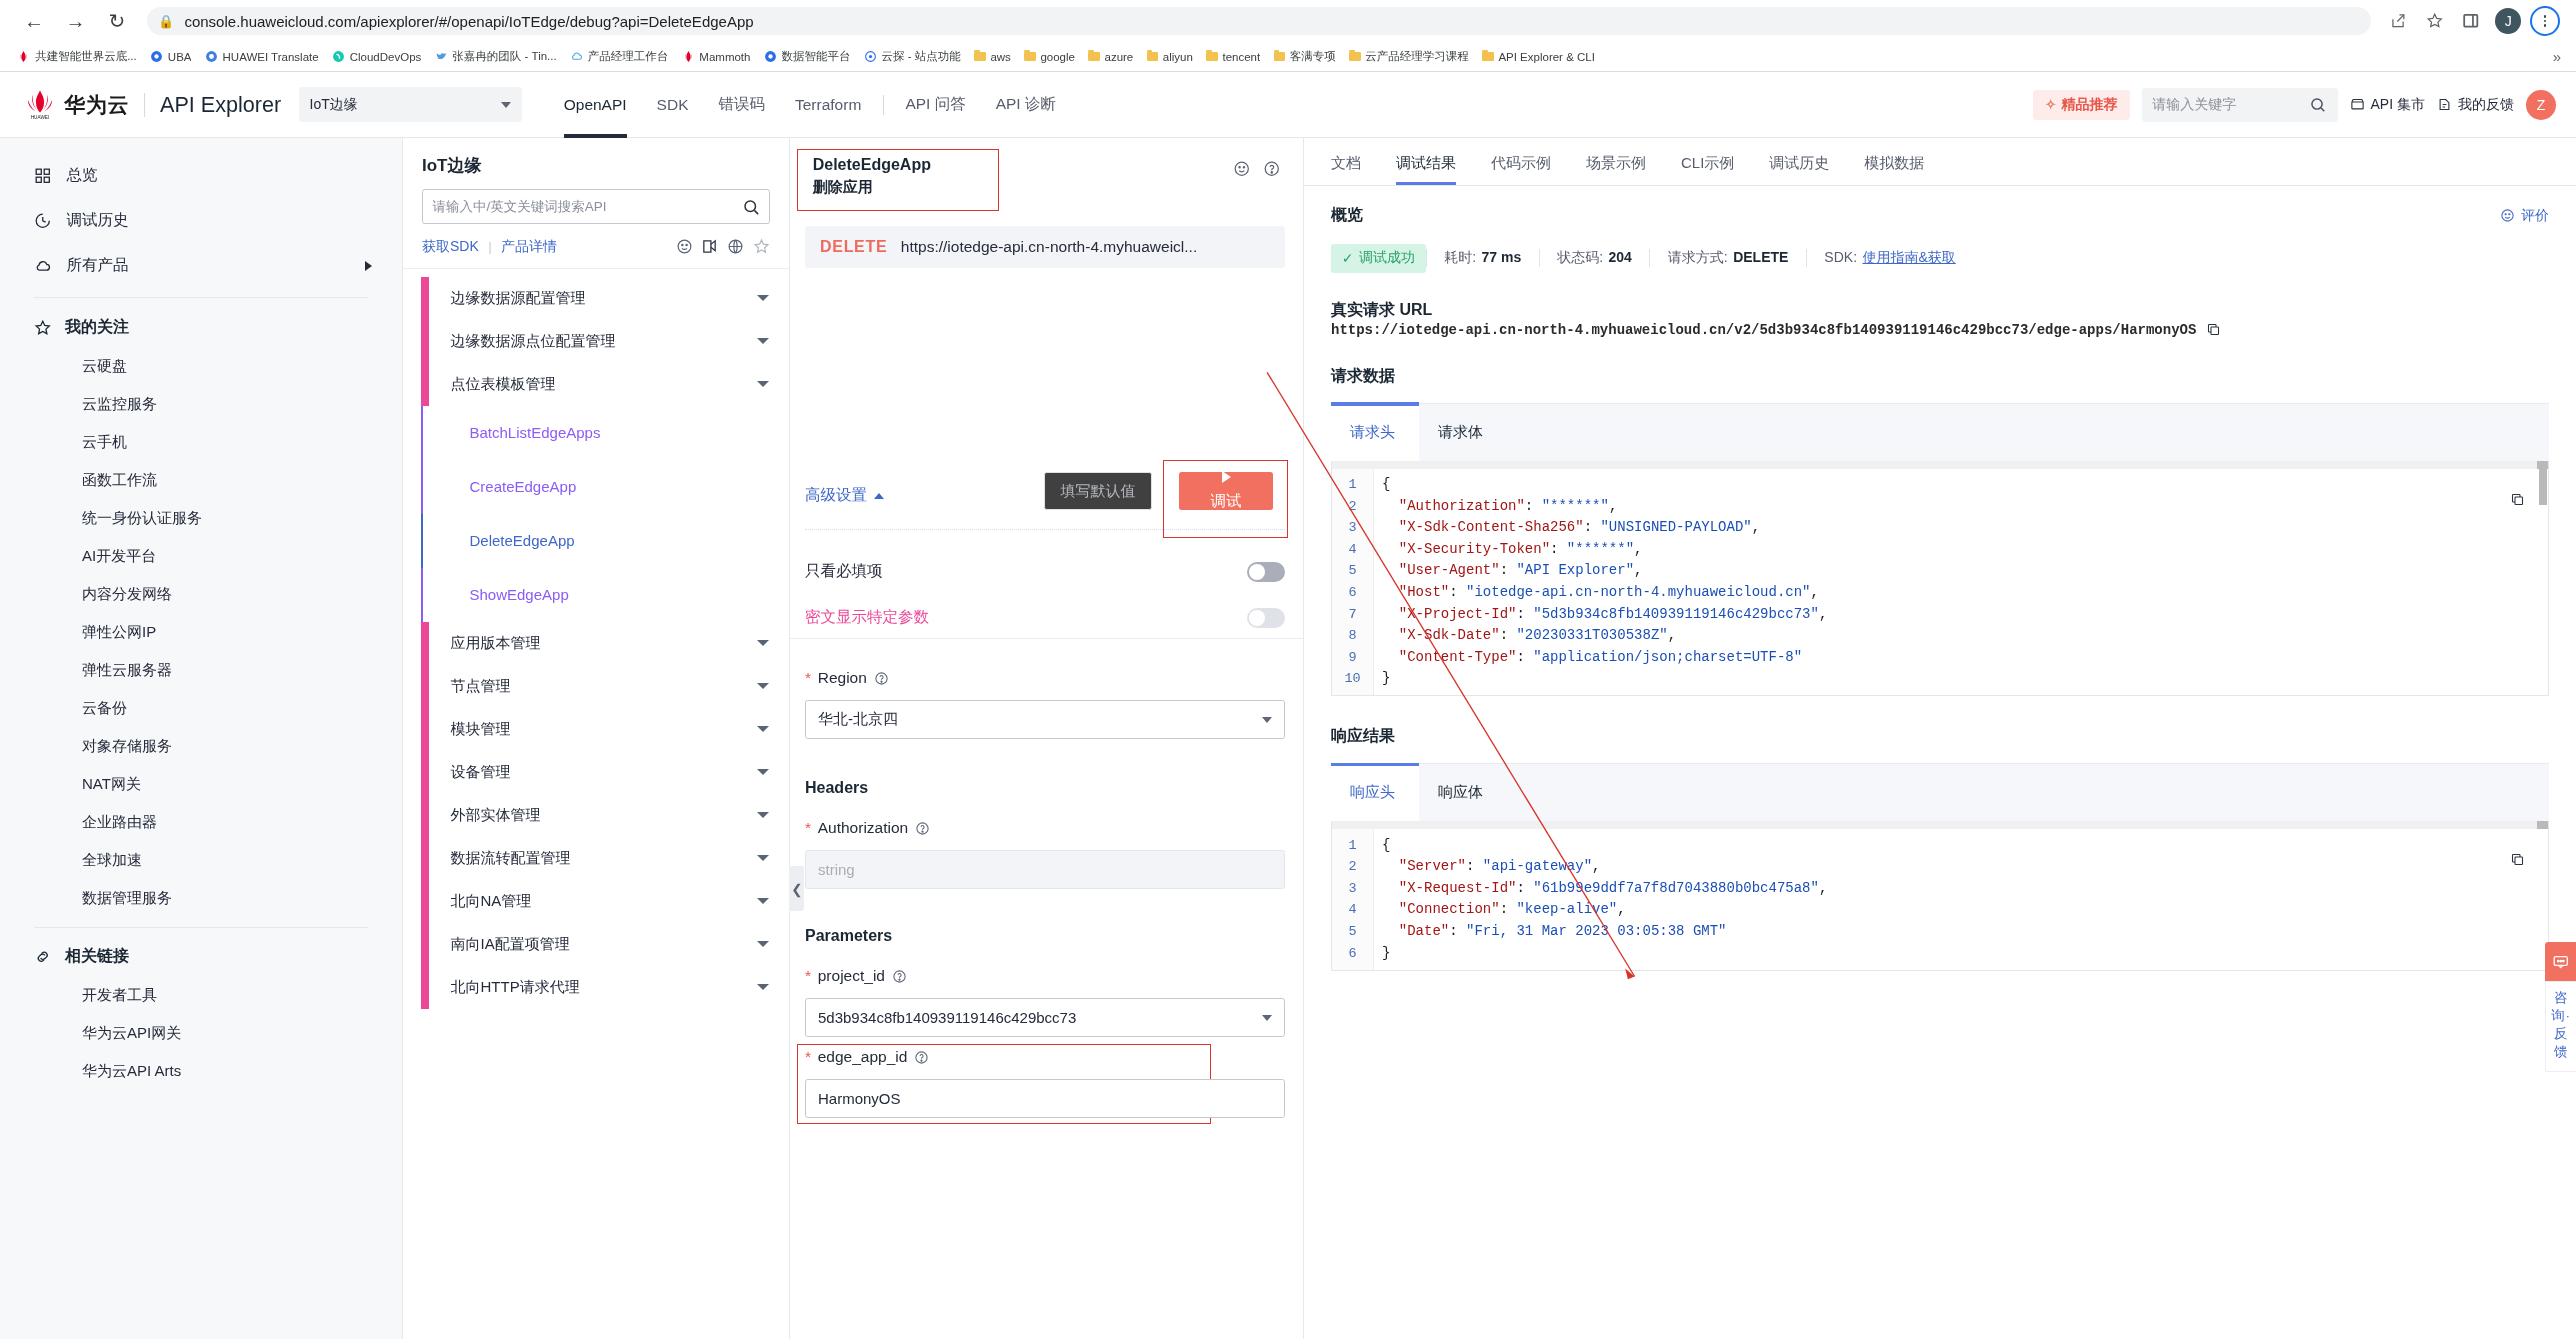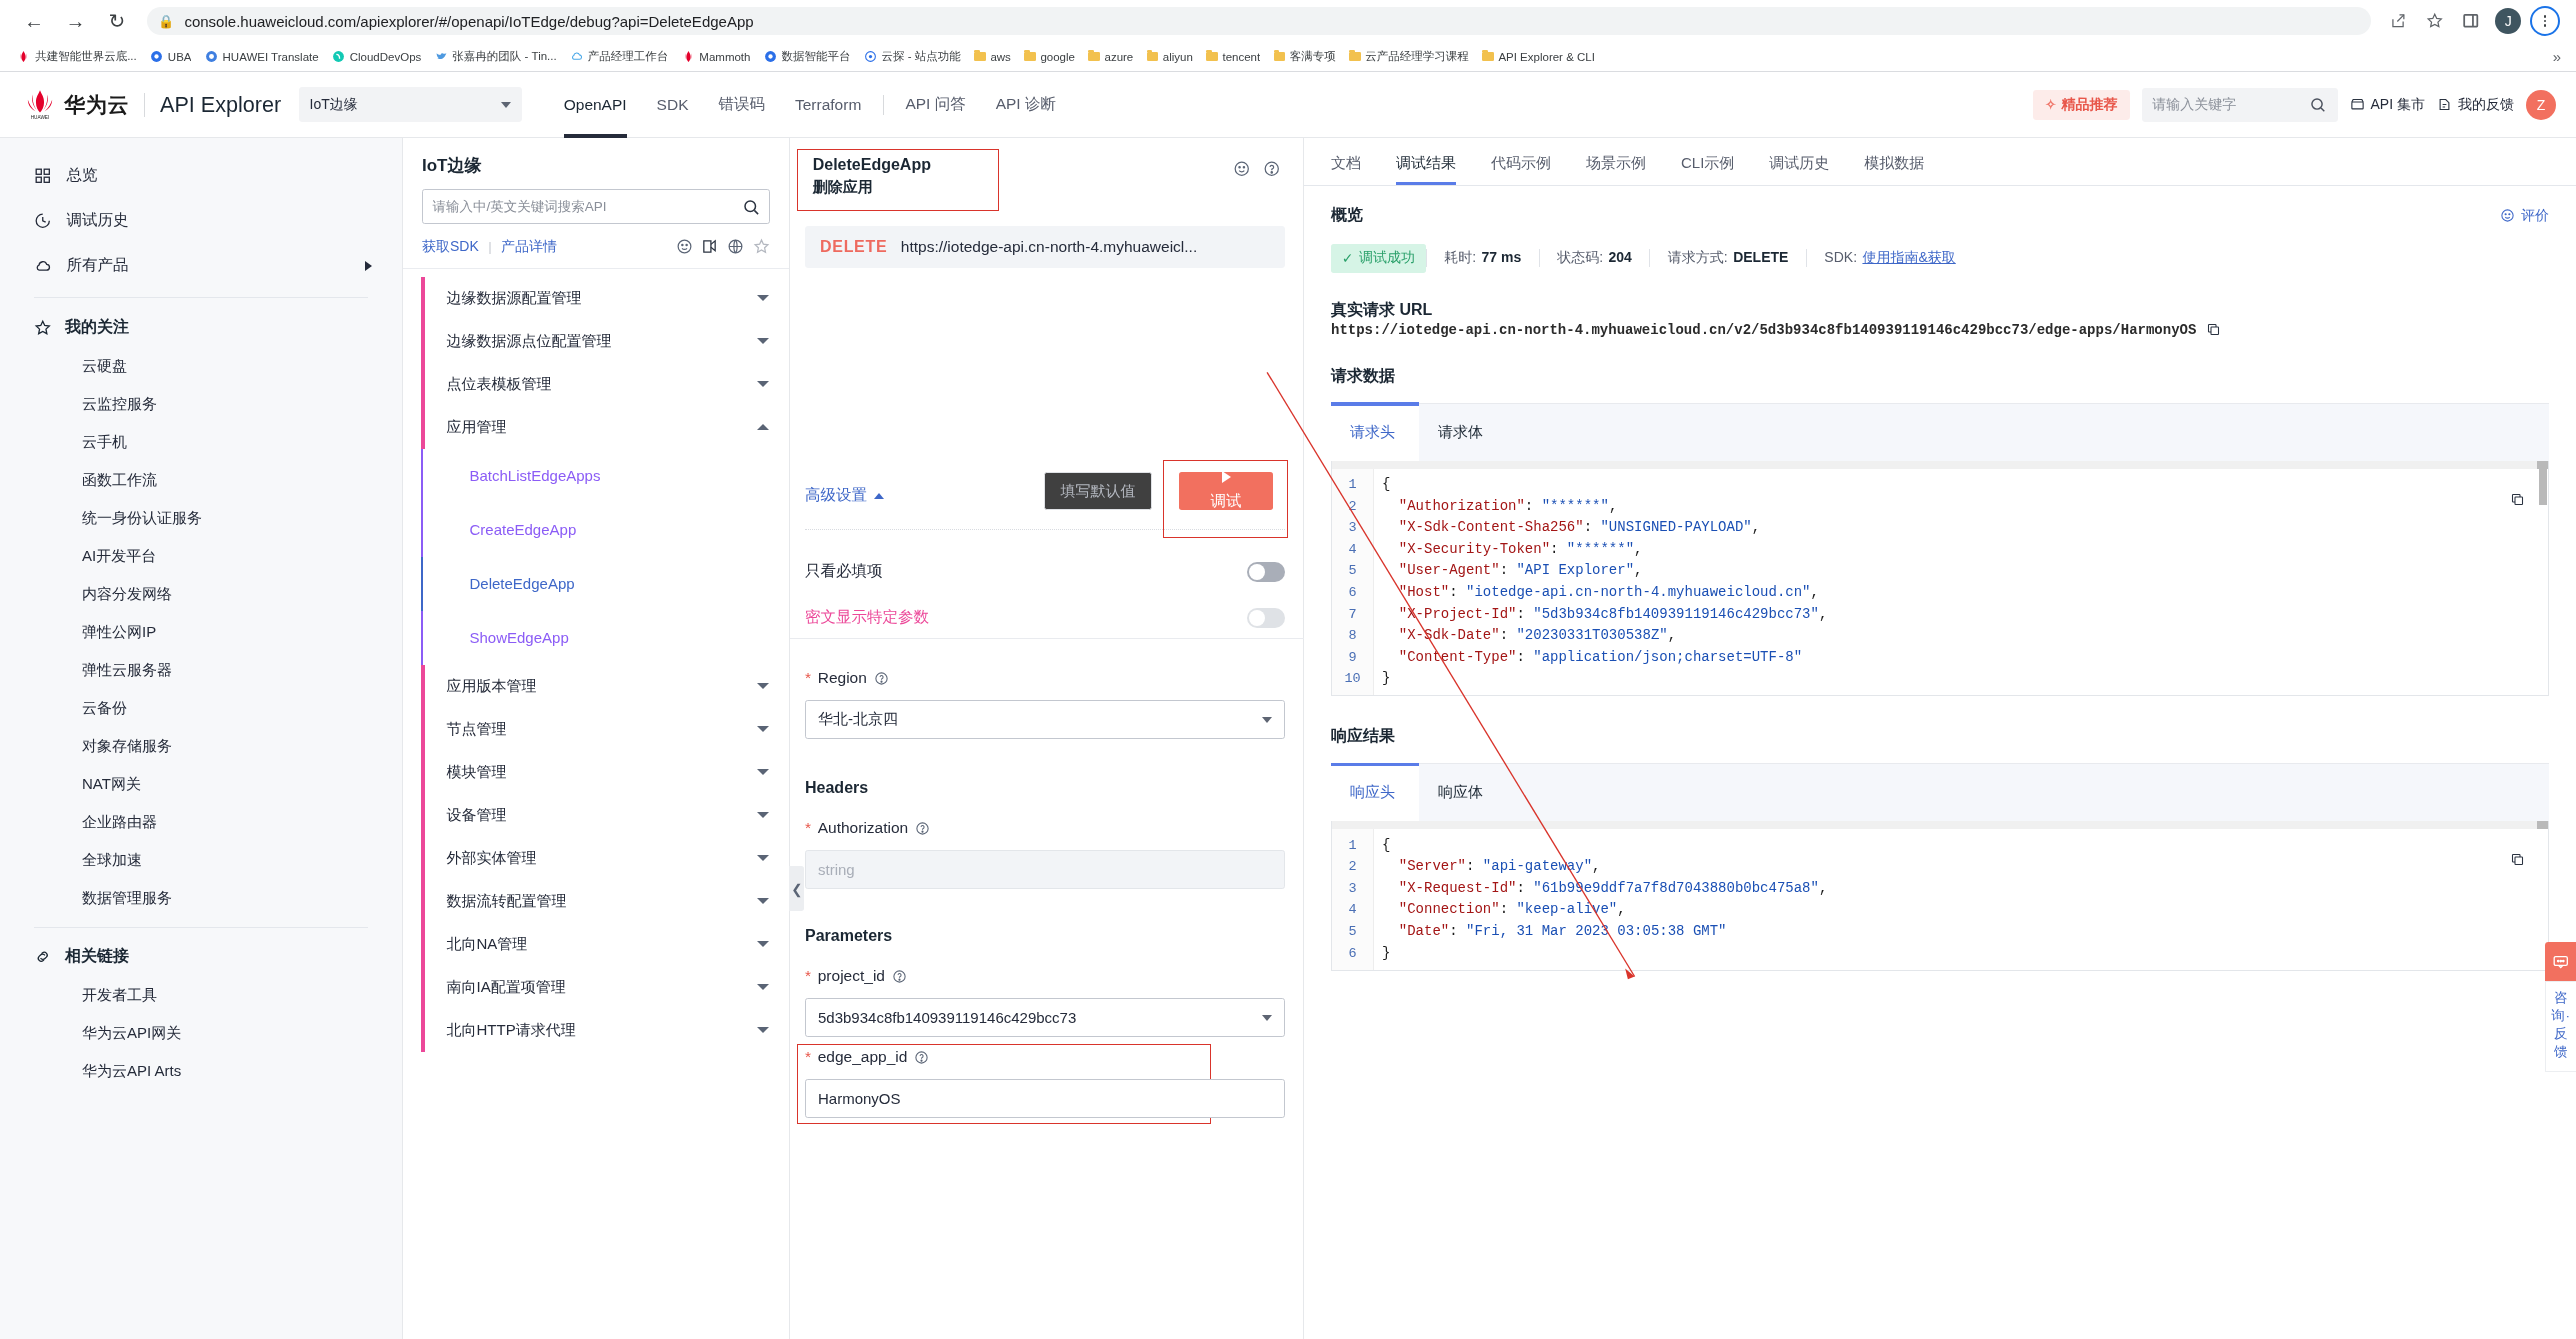--- a/index.html
+++ b/index.html
@@ -154,21 +154,21 @@
   }
   #tree-search .ph { font-size: 13.5px; color: #8a8f99; }
   #tree-links { display:flex; align-items:center; margin-top: 13.5px; }
   .tl { font-size: 14px; color:#3e67c8; }
   .tl-div { color:#c9ccd2; margin: 0 9.4px; font-size:13.5px; }
   #tree-icons { margin-left:auto; display:flex; align-items:center; gap:8.8px; }
   #tree-icons svg { width:17px; height:17px; }
   #tree-list { padding: 8px 0 0 0; overflow:hidden; }
   .tree-cat {
     display:flex; align-items:center; height: 43px; padding: 0 20px 0 22px;
-    font-size: 15px; color:#252b3a; border-left: 4px solid #ec4899; margin-left: 17.5px;
+    font-size: 15px; color:#252b3a; border-left: 8px solid #ec4899; margin-left: 17.5px;
   }
   .tree-cat.open { color:#252b3a; }
   .tree-cat .tri { margin-left:auto; width:0;height:0;
     border-left:6px solid transparent;border-right:6px solid transparent;border-top:6.7px solid #5a6475;}
   .tree-cat .tri.up { border-top:none; border-bottom:6.7px solid #5a6475; }
   .tree-api {
     height: 54px; display:flex; align-items:center; padding-left: 47px;
     font-size: 15px; color:#8b5cf6; margin-left: 17.5px; border-left: 2px solid #8b5cf6;
   }
   .tree-api.sel { color:#3e67c8; border-left: 2px solid #3e67c8; }
@@ -643,24 +643,20 @@
           <span class="tri"></span>
         </div>
       <div class="tree-cat">
         <span>边缘数据源点位配置管理</span>
           <span class="tri"></span>
         </div>
       <div class="tree-cat">
         <span>点位表模板管理</span>
           <span class="tri"></span>
         </div>
-      <div class="tree-cat open">
-        <span>应用管理</span>
-          <span class="tri up"></span>
-        </div>
       <div class="tree-api">BatchListEdgeApps</div>
       <div class="tree-api">CreateEdgeApp</div>
       <div class="tree-api sel">DeleteEdgeApp</div>
       <div class="tree-api">ShowEdgeApp</div>
       <div class="tree-cat">
         <span>应用版本管理</span>
           <span class="tri"></span>
         </div>
       <div class="tree-cat">
         <span>节点管理</span>

